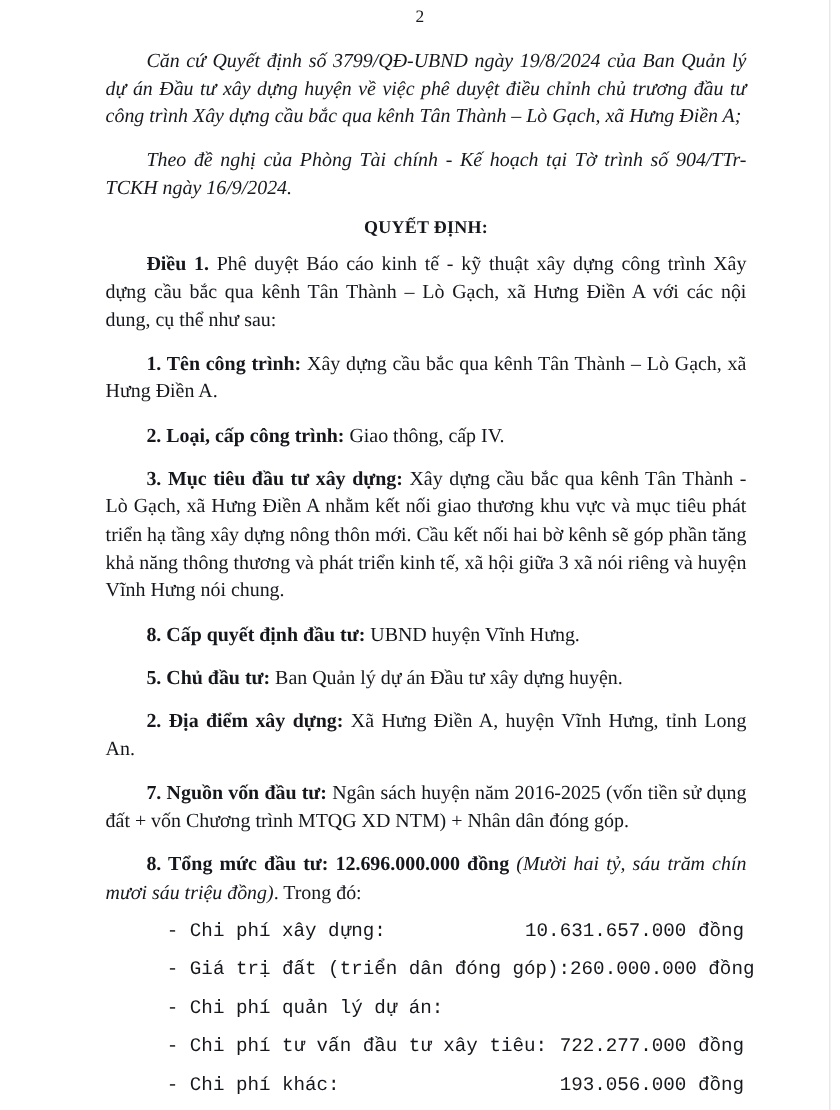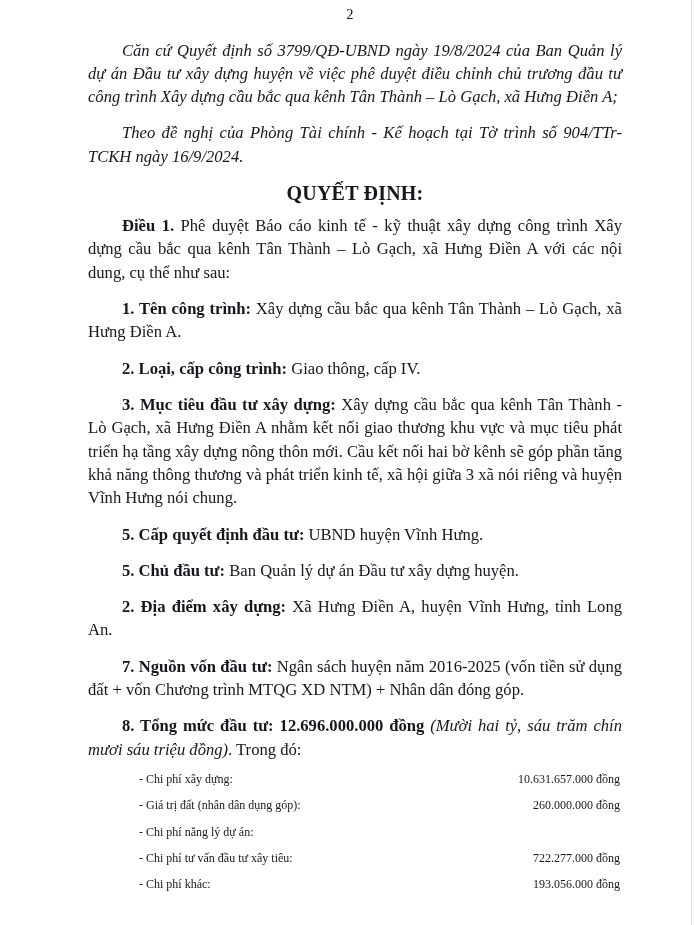--- a/index.html
+++ b/index.html
@@ -60,37 +60,38 @@
   .bold {
     font-weight: bold;
   }
   .gap-sm { margin-top: 9px; }
   .gap-md { margin-top: 13px; }
   .gap-lg { margin-top: 16px; }
 
   .deciding-title {
     text-align: center;
     font-weight: bold;
-    font-size: 20px;
+    font-size: 15px;
     letter-spacing: 0.2px;
     margin-top: 14px;
     margin-bottom: 2px;
   }
   
   .cost-list {
     margin-top: 10px;
   }
   .cost-row {
     display: flex;
     justify-content: space-between;
     align-items: baseline;
-    font-size: 12px;
+    font-size: 16px;
     line-height: 1.405;
     padding: 0 2px 0 51px;
     margin-bottom: 9.5px;
+    font-family: Liberation Mono, monospace;
   }
   .cost-label {
     white-space: nowrap;
   }
   .cost-value {
     white-space: nowrap;
     text-align: left;
   }
 </style>
 </head>
@@ -120,21 +121,21 @@
 
     <p class="indent gap-md">
       <span class="bold">2. Loại, cấp công trình:</span><span> Giao thông, cấp IV.</span>
     </p>
 
     <p class="indent gap-md">
       <span class="bold">3. Mục tiêu đầu tư xây dựng:</span><span> Xây dựng cầu bắc qua kênh Tân Thành - Lò Gạch, xã Hưng Điền A nhằm kết nối giao thương khu vực và mục tiêu phát triển hạ tầng xây dựng nông thôn mới. Cầu kết nối hai bờ kênh sẽ góp phần tăng khả năng thông thương và phát triển kinh tế, xã hội giữa 3 xã nói riêng và huyện Vĩnh Hưng nói chung.</span>
     </p>
 
     <p class="indent gap-md">
-      <span class="bold">5. Cấp quyết định đầu tư:</span><span> UBND huyện Vĩnh Hưng.</span>
+      <span class="bold">8. Cấp quyết định đầu tư:</span><span> UBND huyện Vĩnh Hưng.</span>
     </p>
 
     <p class="indent gap-md">
       <span class="bold">5. Chủ đầu tư:</span><span> Ban Quản lý dự án Đầu tư xây dựng huyện.</span>
     </p>
 
     <p class="indent gap-md">
       <span class="bold">2. Địa điểm xây dựng:</span><span> Xã Hưng Điền A, huyện Vĩnh Hưng, tỉnh Long An.</span>
     </p>
 
@@ -147,26 +148,26 @@
     </p>
 
     <div class="cost-list">
 
       <div class="cost-row">
         <span class="cost-label">- Chi phí xây dựng:</span>
         <span class="cost-value">10.631.657.000 đồng</span>
       </div>
 
       <div class="cost-row">
-        <span class="cost-label">- Giá trị đất (nhân dân dụng góp):</span>
+        <span class="cost-label">- Giá trị đất (triển dân đóng góp):</span>
         <span class="cost-value">260.000.000 đồng</span>
       </div>
 
       <div class="cost-row">
-        <span class="cost-label">- Chi phí năng lý dự án:</span>
+        <span class="cost-label">- Chi phí quản lý dự án:</span>
       </div>
 
       <div class="cost-row">
         <span class="cost-label">- Chi phí tư vấn đầu tư xây tiêu:</span>
         <span class="cost-value">722.277.000 đồng</span>
       </div>
 
       <div class="cost-row">
         <span class="cost-label">- Chi phí khác:</span>
         <span class="cost-value">193.056.000 đồng</span>

